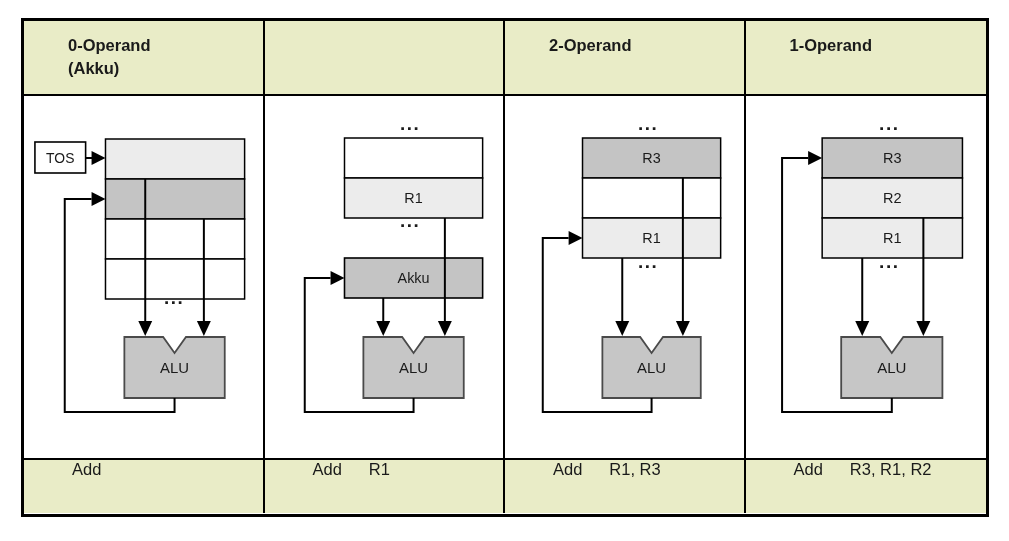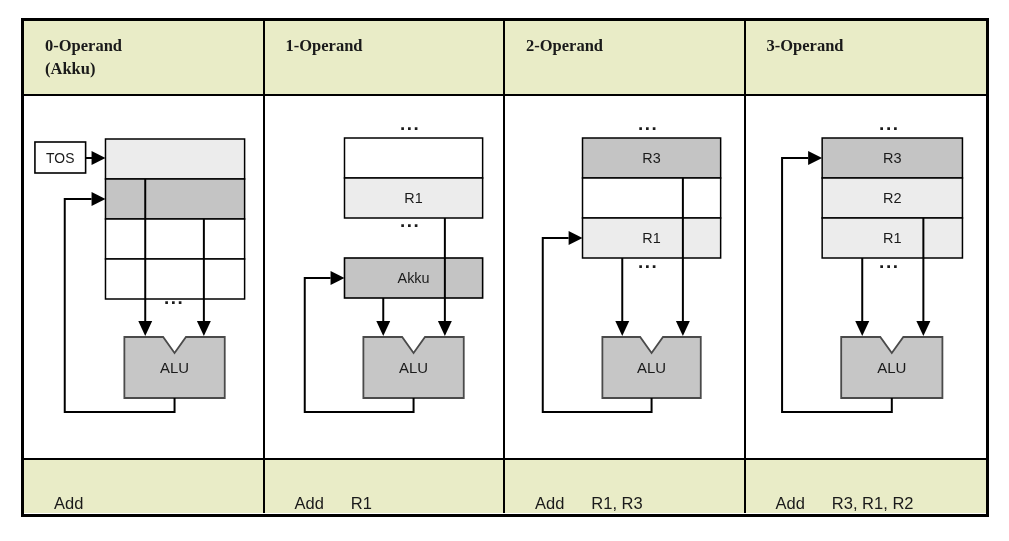--- a/index.html
+++ b/index.html
@@ -9,23 +9,23 @@
   }
   *{margin:0;padding:0;box-sizing:border-box;}
   body{background:var(--page-bg);font-family:"Liberation Sans",sans-serif;color:var(--text-color);}
   .stage{position:relative;width:1009px;height:541px;background:var(--page-bg);overflow:hidden;}
   .isa-table{
     position:absolute;left:21px;top:18px;width:968px;height:499px;
     border:3px solid var(--panel-border);background:#ffffff;
     display:grid;grid-template-columns:repeat(4,1fr);grid-template-rows:75px 362px 55px;
   }
   .hcell{background:var(--header-bg);border-right:2px solid var(--panel-border);border-bottom:2px solid var(--panel-border);
-    padding:13px 8px 0 21px;font-weight:bold;font-size:16.5px;line-height:23px;font-family:Liberation Serif, serif;}
+    padding:13px 8px 0 44px;font-weight:bold;font-size:16.5px;line-height:23px;}
   .fcell{background:var(--footer-bg);border-right:2px solid var(--panel-border);border-top:2px solid var(--panel-border);
-    display:flex;align-items:flex-end;padding-left:30px;font-size:16.5px;}
+    display:flex;align-items:flex-start;padding-left:48px;font-size:16.5px;}
   .bcell{position:relative;border-right:2px solid var(--panel-border);background:#ffffff;}
   .last{border-right:none !important;}
   .fcell .operands{margin-left:27px;}
   .diagram{position:absolute;left:0;top:0;width:100%;height:100%;}
   svg text{font-family:"Liberation Sans",sans-serif;fill:var(--text-color);}
   .reg{stroke:#000000;stroke-width:1.5;}
   .reg[data-shade="light"]{fill:var(--row-light);}
   .reg[data-shade="mid"]{fill:var(--row-mid);}
   .reg[data-shade="white"]{fill:var(--row-white);}
   .tosrect{fill:#ffffff;stroke:#000000;stroke-width:1.6;}
@@ -43,28 +43,27 @@
 <body>
 
 <div class="stage">
   <div class="isa-table">
 
     <div class="hcell">
       <div>0-Operand</div>
       <div>(Akku)</div>
     </div>
     <div class="hcell">
-      <div>1-Operand</div>
     </div>
     <div class="hcell">
       <div>2-Operand</div>
       <div></div>
     </div>
     <div class="hcell last">
-      <div>3-Operand</div>
+      <div>1-Operand</div>
       <div></div>
     </div>
 
     <div class="bcell">
       <svg class="diagram" viewBox="0 0 240 362" preserveAspectRatio="none">
         <rect class="tosrect" x="11" y="46" width="51" height="31"></rect>
         <rect class="reg" x="82" y="43" width="140" height="40" data-shade="light"></rect>
         <rect class="reg" x="82" y="83" width="140" height="40" data-shade="mid"></rect>
         <rect class="reg" x="82" y="123" width="140" height="40" data-shade="white"></rect>
         <rect class="reg" x="82" y="163" width="140" height="40" data-shade="white"></rect>

